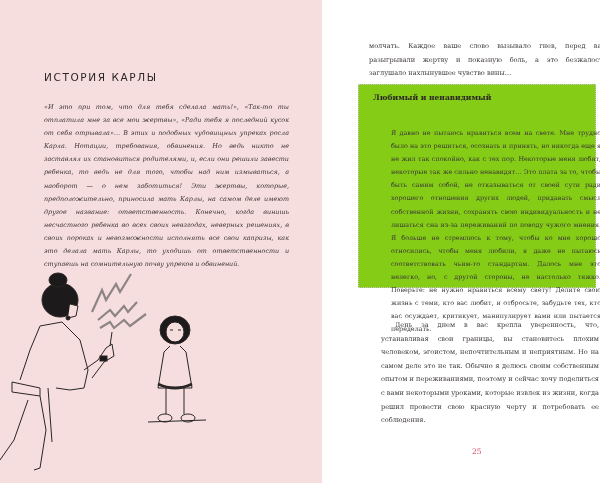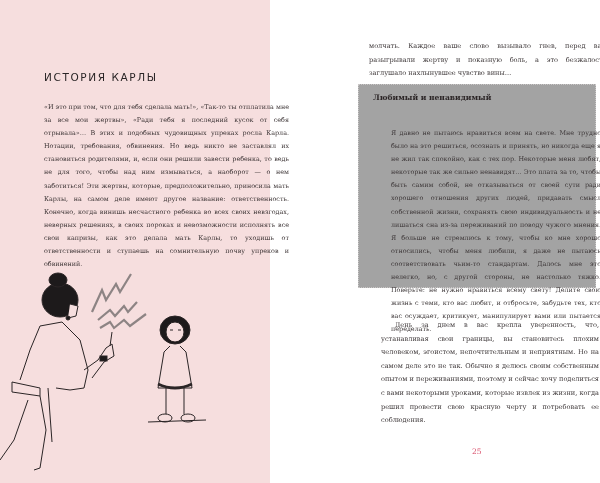--- a/index.html
+++ b/index.html
@@ -2,52 +2,52 @@
 <html><head>
 <meta charset="utf-8">
 <style>
   html, body { margin: 0; padding: 0; }
   body {
     width: 600px; height: 483px; overflow: hidden; position: relative;
     background: #ffffff;
     font-family: "DejaVu Serif", serif;
   }
   .left-page {
-    position: absolute; left: 0; top: 0; width: 270px; height: 483px;
+    position: absolute; left: 0; top: 0; width: 322px; height: 483px;
     background: #f6dede;
   }
   .right-page {
     position: absolute; left: 322px; top: 0; width: 278px; height: 483px;
     background: #ffffff;
   }
   .chapter-title {
     position: absolute; left: 44px; top: 62px;
     font-family: "DejaVu Sans", sans-serif;
     font-size: 10.5px; letter-spacing: 1.6px; color: #2a2526;
     font-weight: normal;
   }
   .intro {
     position: absolute; left: 44px; top: 101px; width: 245px;
-    font-family: "DejaVu Serif", serif; 
+    font-family: "DejaVu Serif", serif; font-style: italic;
     font-size: 6.4px; line-height: 13.1px; color: #3a3233;
     text-align: justify; margin: 0;
   }
   .illustration {
     position: absolute; left: 0; top: 270px; width: 300px; height: 213px;
   }
   .body-text {
     font-family: "DejaVu Serif", serif;
     font-size: 6.6px; line-height: 13.6px; color: #3b3536;
     text-align: justify; margin: 12px;
   }
   .cont-para { position: absolute; left: 357px; top: 28px; width: 242px; }
   .sidebar-box {
     position: absolute; left: 358px; top: 84px; width: 238px; height: 204px;
     border: 1px dotted #c9c6c6; box-sizing: border-box;
-    background: #a3a3a3;
+    background: #84cc16;
   }
   .sidebar-title {
     position: absolute; left: 14px; top: 8px;
     font-family: "DejaVu Serif", serif; font-weight: bold;
     font-size: 7.6px; color: #2c2627; margin: 0;
   }
   .sidebar-text {
     position: absolute; left: 14px; top: 24px; width: 210px;
     font-size: 6.4px; line-height: 13.1px; color: #3b3536;
     text-align: justify; margin: 18px;

